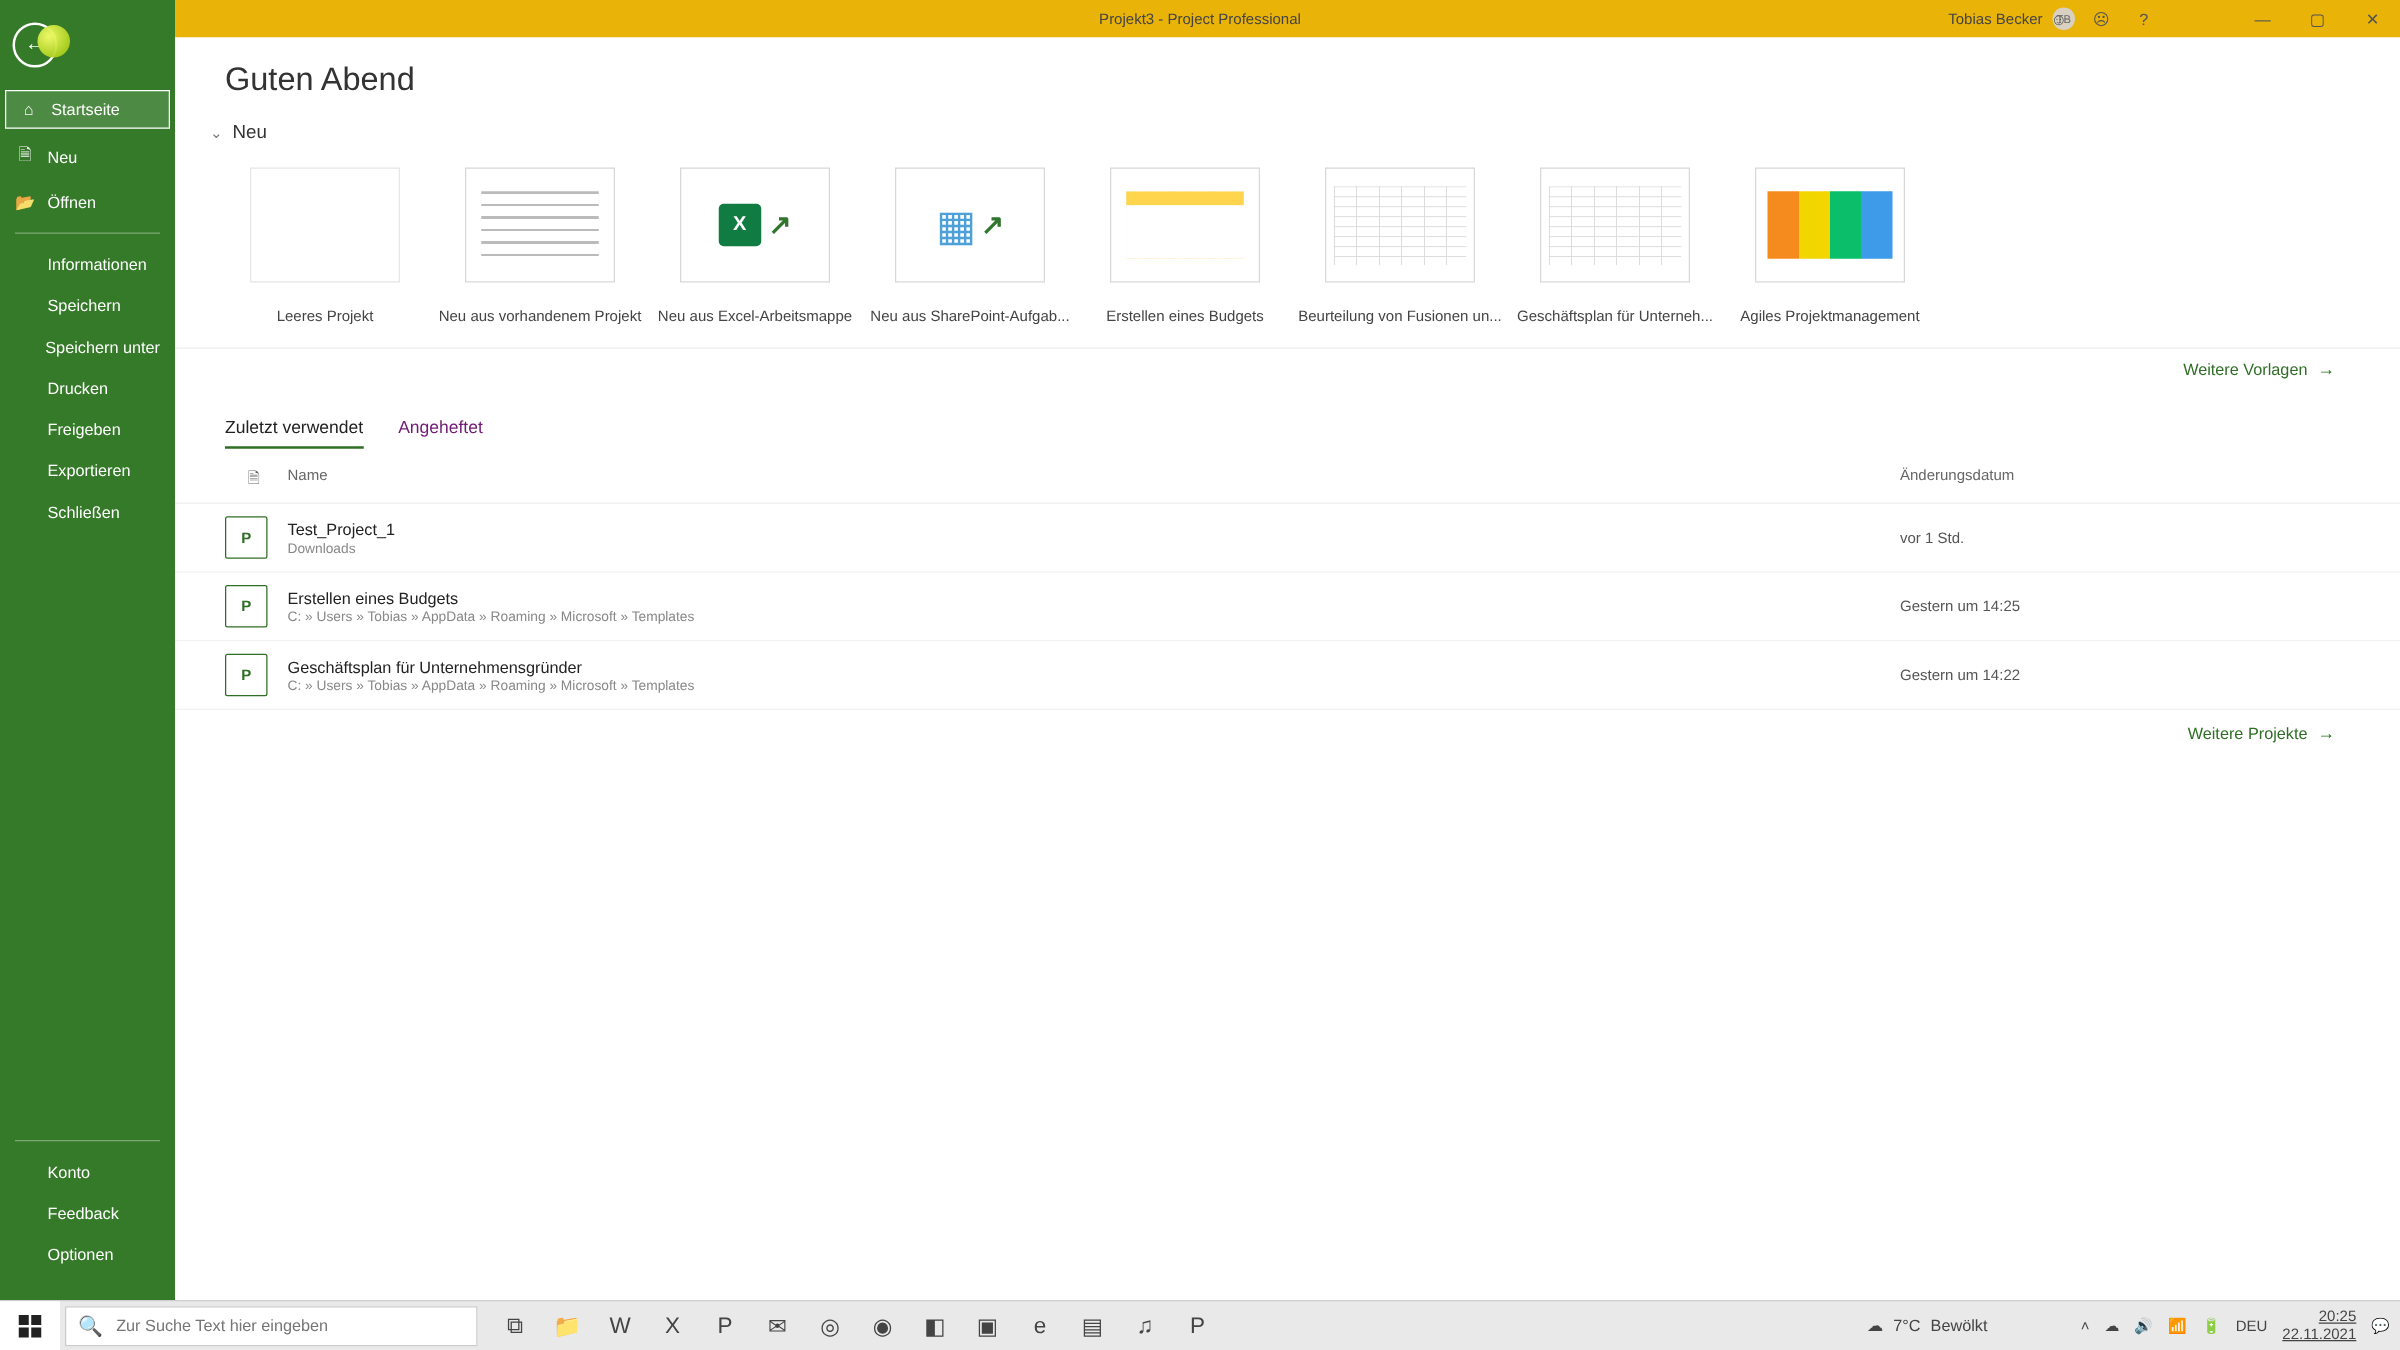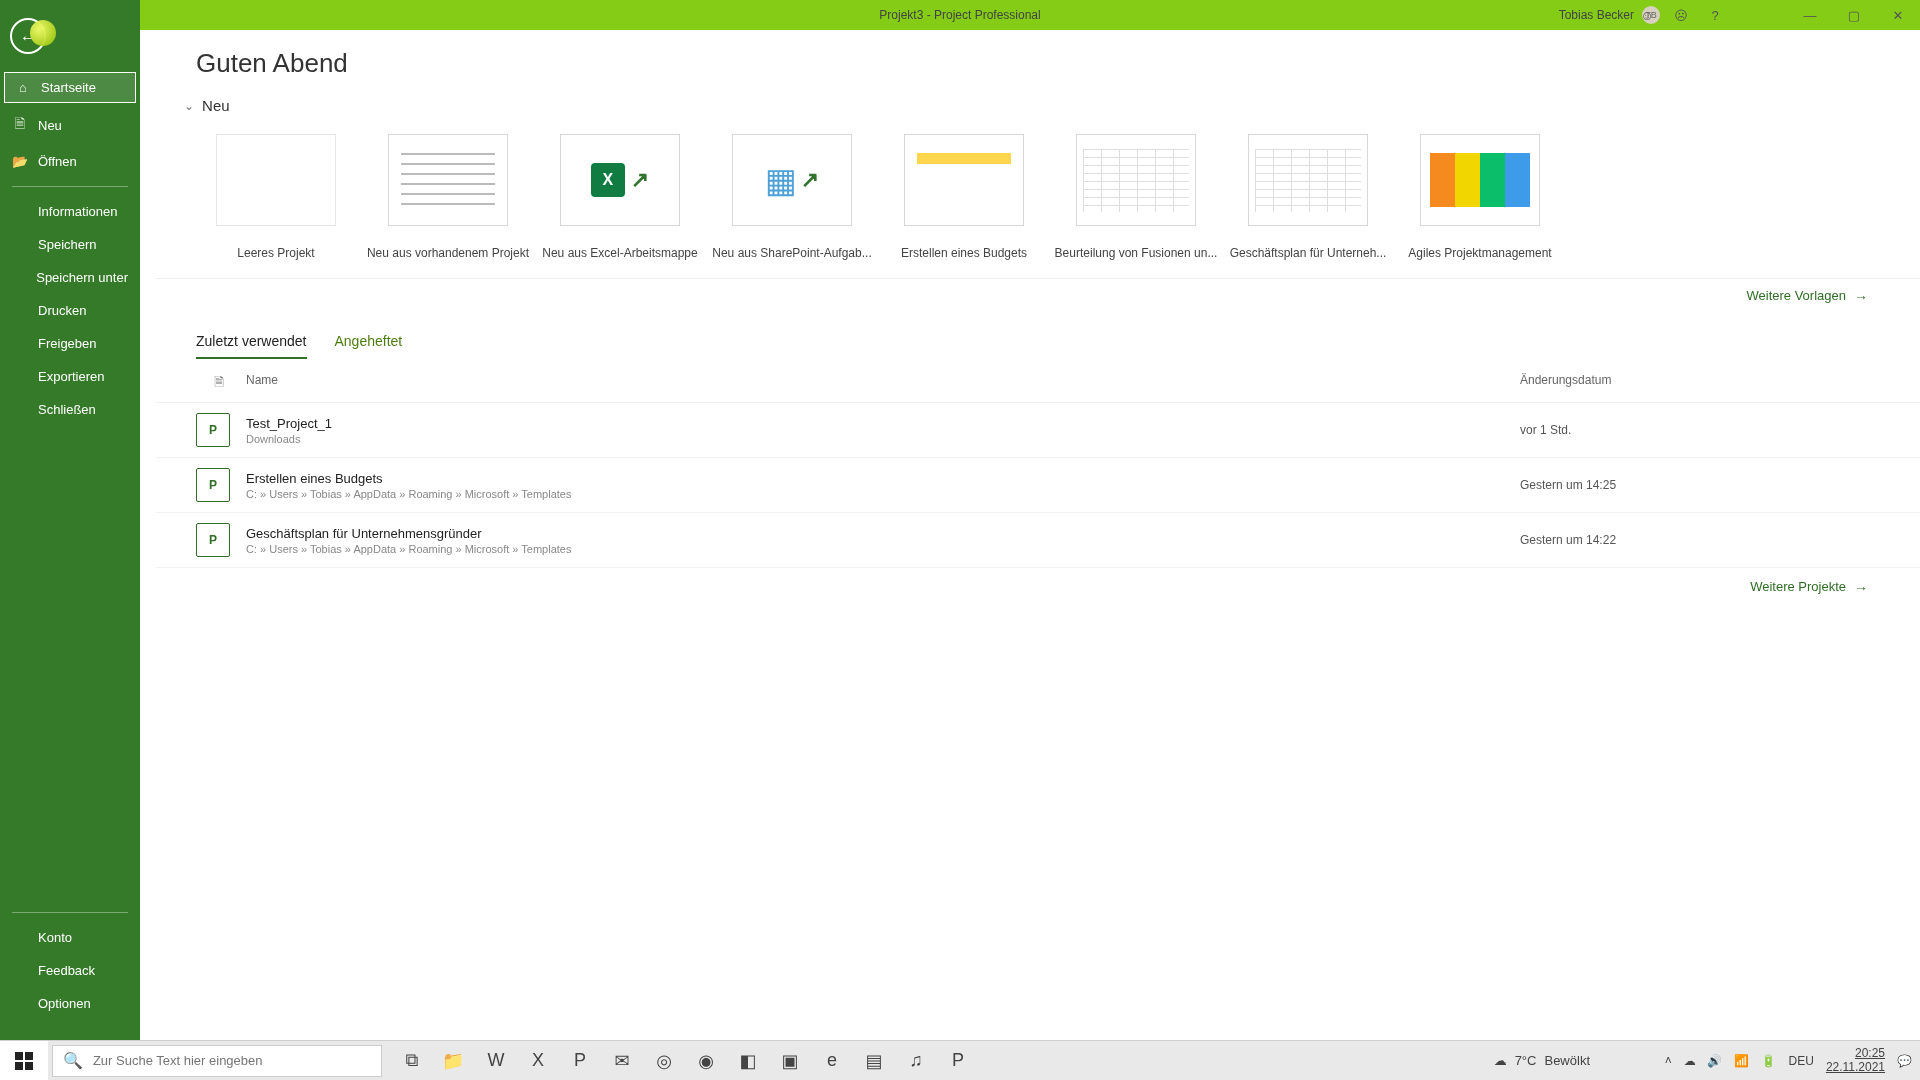--- a/index.html
+++ b/index.html
@@ -1,21 +1,21 @@
 <!DOCTYPE html>
 <html><head>
 <meta charset="utf-8">
 <style>
 * { margin: 0; padding: 0; box-sizing: border-box; font-family: "Segoe UI", Arial, sans-serif; }
 html, body { width: 1920px; height: 1080px; overflow: hidden; background: #fff; }
 
 
 .app { width: 1920px; height: 1080px; position: relative; }
 .titlebar {
-  height: 30px; background: #84cc16; display: flex; align-items: center;
+  height: 30px; background: #eab308; display: flex; align-items: center;
   position: relative; border-bottom: none;
 }
 .titlebar .decor {
   position: absolute; right: 100px; top: -20px; opacity: .08;
   font-size: 120px; color: #000; pointer-events: none;
 }
 .titlebar .title { position: absolute; left: 50%; transform: translateX(-50%);
   font-size: 12px; color: #444; }
 .titlebar .user { position: absolute; right: 260px; display: flex; align-items: center; gap: 8px; font-size: 12px; color: #444; }
 .titlebar .user .avatar { width: 18px; height: 18px; border-radius: 50%; background: #d8d0c0; font-size: 9px; display:flex; align-items:center; justify-content:center; color:#666; }
@@ -58,21 +58,21 @@
 .sidebar li a {
   display: flex; align-items: center; gap: 10px; padding: 9px 12px;
   color: #fff; font-size: 13px; text-decoration: none; white-space: nowrap;
 }
 .sidebar li.selected a { background: rgba(255,255,255,.12); border: 1px solid #fff; margin: 2px 4px; padding: 7px 10px; }
 .sidebar .sep { height: 1px; background: rgba(255,255,255,.35); margin: 8px 12px; }
 .sidebar .bottom { position: absolute; bottom: 20px; width: 100%; }
 .sb-icon { width:16px; text-align:center; font-size:13px; opacity:.95; }
 
 
-.main { position: absolute; left: 140px; top: 30px; right: 0; bottom: 40px; background: #fff; overflow: hidden; padding: 0 0 0 16px; }
+.main { position: absolute; left: 140px; top: 30px; right: 0; bottom: 40px; background: #fff; overflow: hidden; padding: 0 0 0 0; }
 .main h1 { font-size: 26px; font-weight: 400; color:#333; padding: 18px 0 18px 40px; }
 .section-hdr { display:flex; align-items:center; gap:8px; font-size:15px; color:#333; padding: 0 0 6px 28px; }
 .section-hdr .chev { font-size: 12px; color:#777; }
 
 .templates { display:flex; gap: 52px; padding: 14px 40px 18px 60px; flex-wrap: nowrap; }
 .tpl { width: 120px; text-align:center; cursor:pointer; }
 .tpl .thumb { width: 120px; height: 92px; border:1px solid #d8d8d8; background:#fff; display:flex; align-items:center; justify-content:center; overflow:hidden; }
 .tpl .thumb.blank { border:1px solid #e6e6e6; }
 .tpl .lbl { font-size: 12px; color:#444; margin-top: 20px; white-space:nowrap; overflow:hidden; text-overflow:ellipsis; width: 170px; margin-left:-25px; }
 
@@ -92,21 +92,21 @@
 .thumb-list::before { content:""; width:85%;height:70%; background:
   repeating-linear-gradient(#e0e0a0 0 4px, #fff 4px 9px); }
 .thumb-agile::before { content:""; width:85%;height:60%; background:
   linear-gradient(90deg,#f58b1f 0 25%,#f2d600 25% 50%,#0bbf6a 50% 75%,#3d9be9 75% 100%); }
 
 .tpl-row-tail { width:100%; display:flex; justify-content:flex-end; padding: 8px 52px 8px 0; border-top:1px solid #eee; }
 .link-more { font-size:13px; color:#2f6e25; display:flex; align-items:center; gap:8px; cursor:pointer; }
 .link-more .arrow { font-size:14px; }
 
 .tabs { display:flex; gap:28px; padding: 22px 0 0 40px; font-size:14px; }
-.tabs .tab { padding-bottom:8px; color:#4d7c0f; cursor:pointer; }
+.tabs .tab { padding-bottom:8px; color:#701a75; cursor:pointer; }
 .tabs .tab.active { color:#222; border-bottom:2px solid #2f6e25; }
 
 .list-hdr { display:flex; padding: 14px 60px 8px 46px; font-size:12px; color:#666; border-bottom:1px solid #eee; }
 .list-hdr .col-icon { width:34px; text-align:center; }
 .list-hdr .col-name { flex:1; padding-left: 10px; }
 .list-hdr .col-date { width: 340px; }
 
 .row { display:flex; align-items:center; padding: 10px 60px 10px 40px; border-bottom:1px solid #f2f2f2; font-size:13px; cursor:pointer; }
 .row .file-icon { width:34px; height:34px; background:#fff; border:1px solid #2f6e25; color:#2f6e25; display:flex; align-items:center; justify-content:center; font-weight:700; font-size:12px; border-radius:2px; }
 .row .meta { flex:1; padding-left: 16px; }

